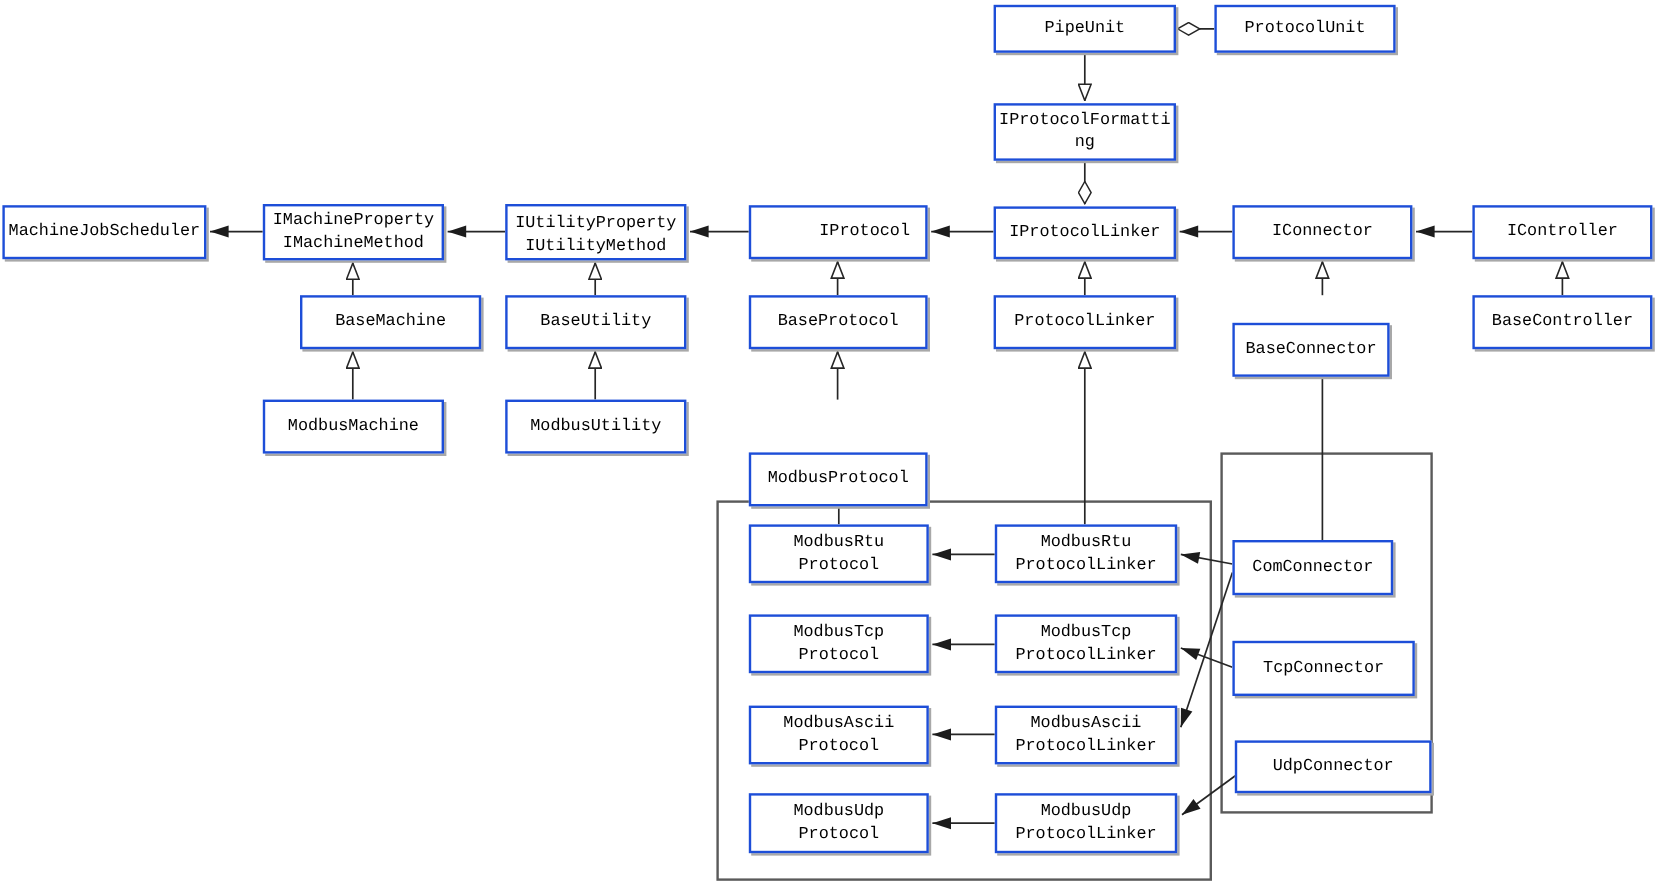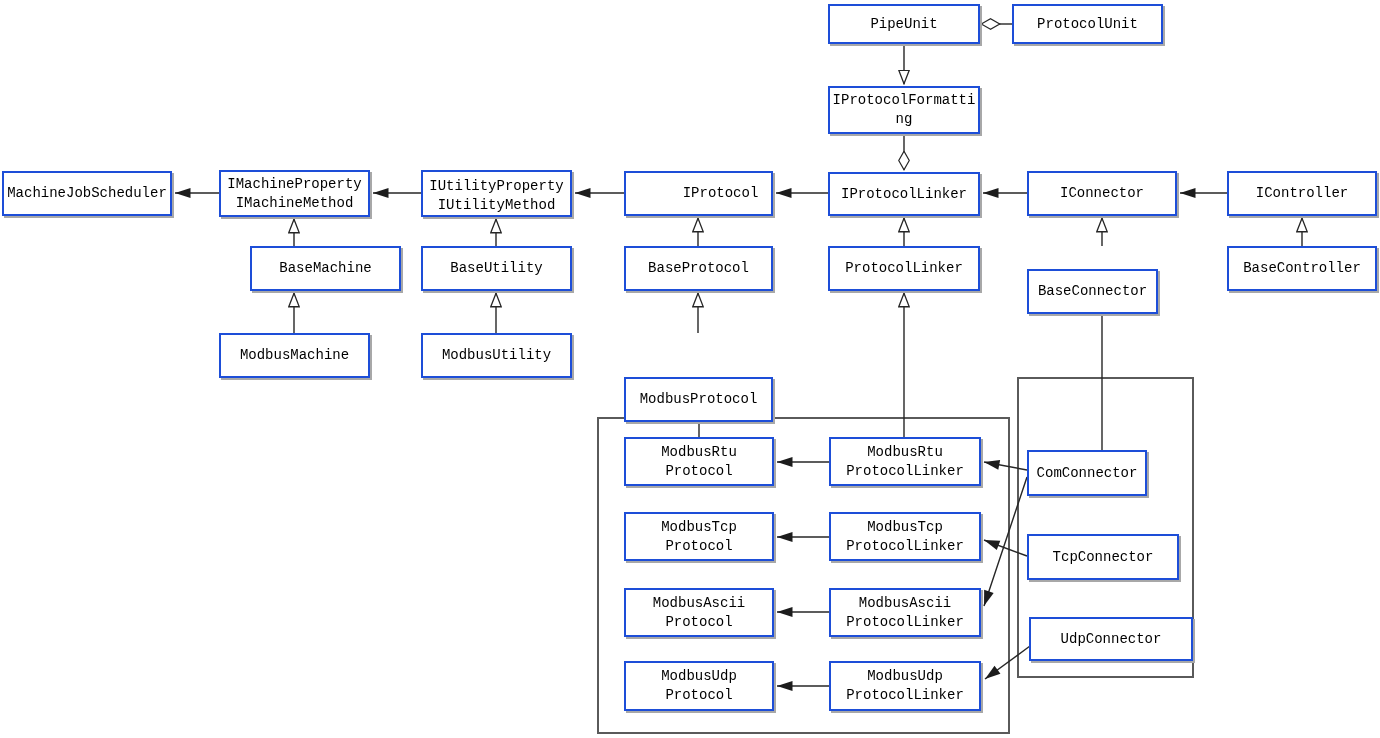--- a/index.html
+++ b/index.html
@@ -188,21 +188,21 @@
 ProtocolLinker</span>
     </div>
     <div class="class-box" style="left: 624px; top: 661px; width: 150px; height: 50px;">
       <span class="class-label">ModbusUdp
 Protocol</span>
     </div>
     <div class="class-box" style="left: 829px; top: 661px; width: 152px; height: 50px;">
       <span class="class-label">ModbusUdp
 ProtocolLinker</span>
     </div>
-    <div class="class-box" style="left: 1027px; top: 450px; width: 120px; height: 46px;">
+    <div class="class-box" style="left: 1027px; top: 450px; width: 134px; height: 46px;">
       <span class="class-label">ComConnector</span>
     </div>
     <div class="class-box" style="left: 1027px; top: 534px; width: 152px; height: 46px;">
       <span class="class-label">TcpConnector</span>
     </div>
     <div class="class-box" style="left: 1029px; top: 617px; width: 164px; height: 44px;">
       <span class="class-label">UdpConnector</span>
     </div>
   </div>
 

